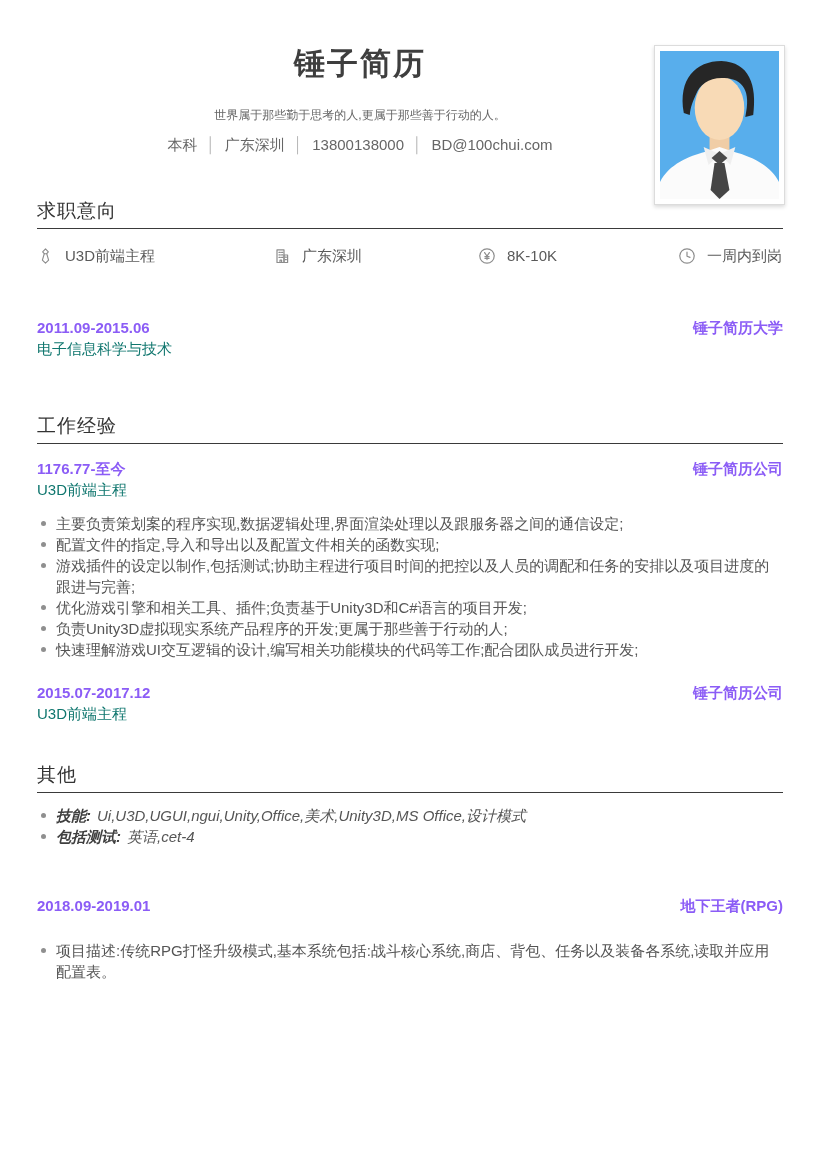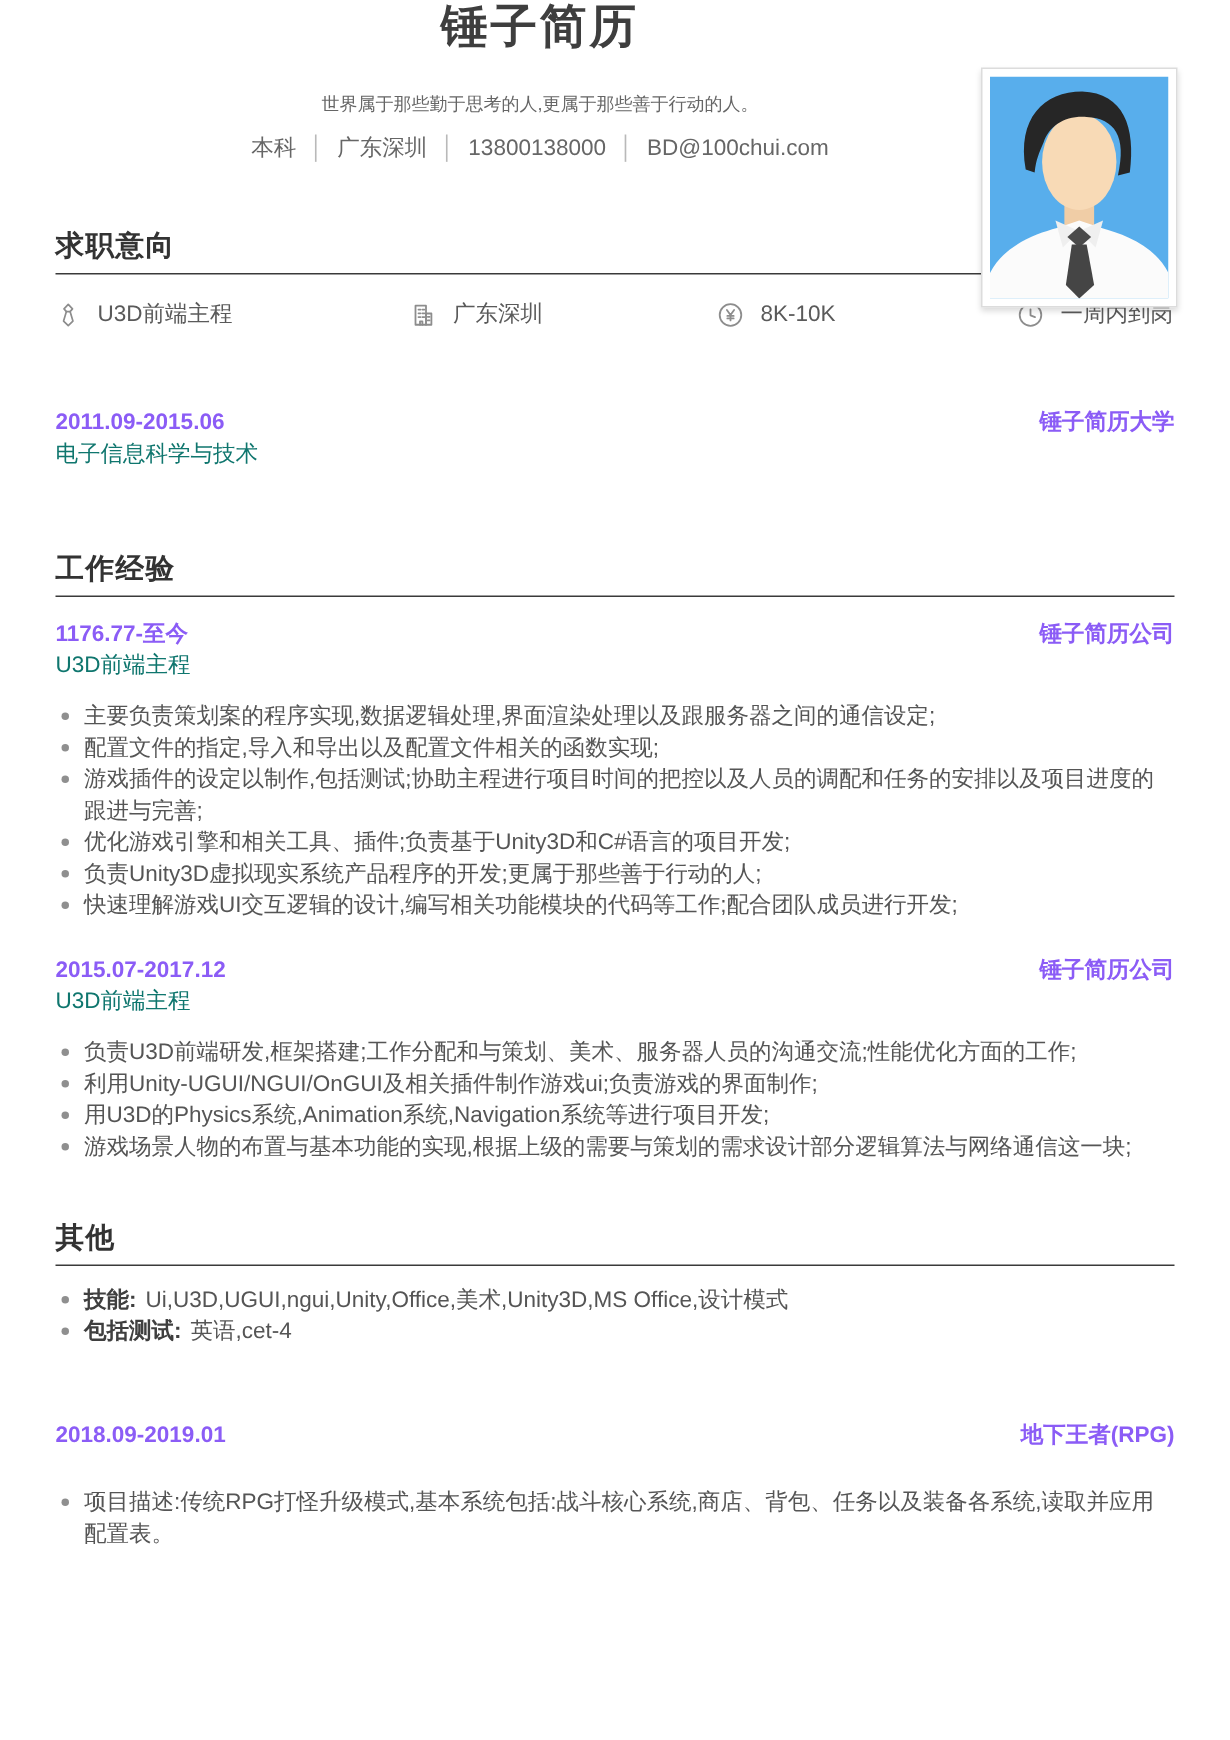--- a/index.html
+++ b/index.html
@@ -10,21 +10,21 @@
     color: #555;
   }
   .page {
     position: relative;
     width: 820px; height: 1160px;
     padding: 0 37px;
     background: #fff;
   }
 
   
-  .header { }
+  .header { padding-top: 46px; }
   .header-text { width: 646px; text-align: center; }
   .resume-name {
     font-size: 31px; line-height: 36px; font-weight: bold;
     color: #3e3e3e; letter-spacing: 2px;
   }
   .motto {
     margin-top: 22px; font-size: 12px; line-height: 22px; color: #666;
   }
   .contact {
     margin-top: 8px; font-size: 15px; line-height: 22px; color: #666;
@@ -35,21 +35,21 @@
     position: absolute; top: 45px; right: 35px;
     width: 131px; height: 160px;
     background: #fff; border: 1px solid #dcdcdc;
     padding: 5px;
     box-shadow: 0 2px 4px rgba(0,0,0,0.15);
   }
   .avatar svg { display: block; width: 100%; height: 100%; }
 
   
   .section-title {
-    font-size: 19px; line-height: 22px; font-weight: bold;
+    font-size: 19px; line-height: 22px; font-weight: normal;
     color: #333; letter-spacing: 1px;
     padding-bottom: 6px; border-bottom: 1px solid #3a3a3a;
   }
   .sec-intent   { margin-top: 44px; }
   .sec-edu      { margin-top: 51px; }
   .sec-work     { margin-top: 56px; }
   .sec-other    { margin-top: 40px; }
   .sec-project  { margin-top: 48px; }
 
   
@@ -74,21 +74,21 @@
   ul.bullets { list-style: none; margin-top: 13px; }
   ul.bullets li {
     position: relative; padding-left: 19px;
     font-size: 15px; line-height: 21px; color: #555;
   }
   ul.bullets li::before {
     content: ""; position: absolute; left: 4px; top: 8px;
     width: 5px; height: 5px; border-radius: 50%; background: #8f8f8f;
   }
   ul.bullets .item-label { font-weight: bold; color: #3f3f3f; margin-right: 6px; }
-  .other-list { margin-top: 12px !important; }
+  .other-list { margin-top: 12px !important; font-style: italic; }
   .project-list { margin-top: 24px !important; }
 </style>
 </head>
 <body>
 
 <div class="page">
 
   <div class="header">
     <div class="header-text">
       <div class="resume-name">锤子简历</div>
@@ -177,26 +177,20 @@
         <li>快速理解游戏UI交互逻辑的设计,编写相关功能模块的代码等工作;配合团队成员进行开发;</li>
       </ul>
     </div>
 
     <div class="entry">
       <div class="entry-head">
         <span>2015.07-2017.12</span>
         <span>锤子简历公司</span>
       </div>
       <div class="entry-sub">U3D前端主程</div>
-      <ul class="bullets">
-        <li>负责U3D前端研发,框架搭建;工作分配和与策划、美术、服务器人员的沟通交流;性能优化方面的工作;</li>
-        <li>利用Unity-UGUI/NGUI/OnGUI及相关插件制作游戏ui;负责游戏的界面制作;</li>
-        <li>用U3D的Physics系统,Animation系统,Navigation系统等进行项目开发;</li>
-        <li>游戏场景人物的布置与基本功能的实现,根据上级的需要与策划的需求设计部分逻辑算法与网络通信这一块;</li>
-      </ul>
     </div>
   </div>
 
   <div class="section sec-other">
     <div class="section-title">其他</div>
     <ul class="bullets other-list">
       <li><span class="item-label">技能:</span><span>Ui,U3D,UGUI,ngui,Unity,Office,美术,Unity3D,MS Office,设计模式</span></li>
       <li><span class="item-label">包括测试:</span><span>英语,cet-4</span></li>
     </ul>
   </div>

